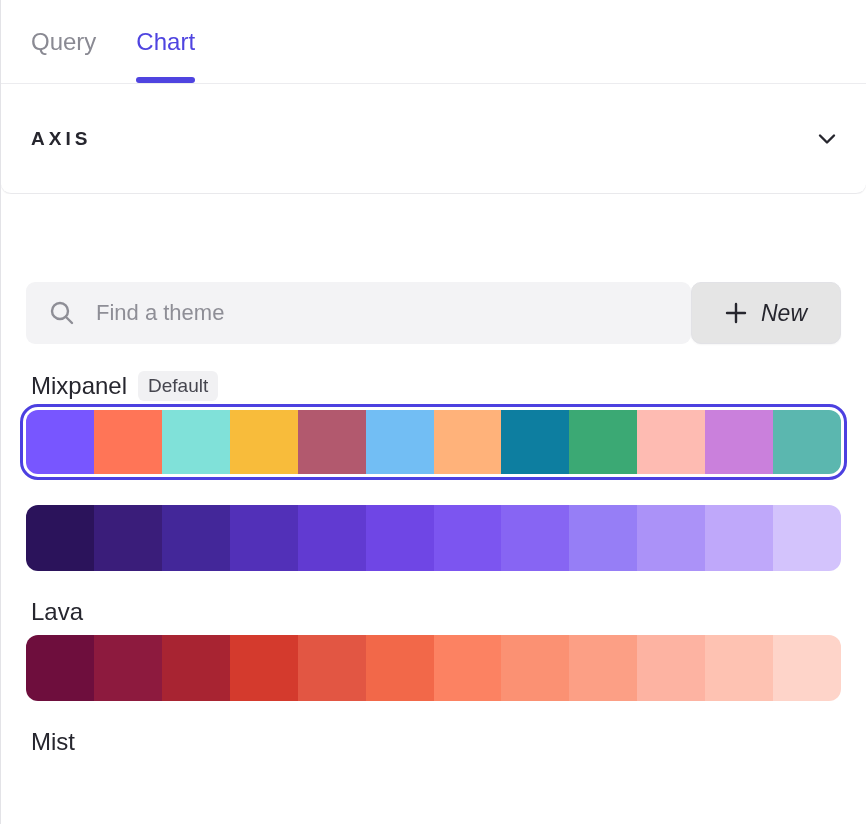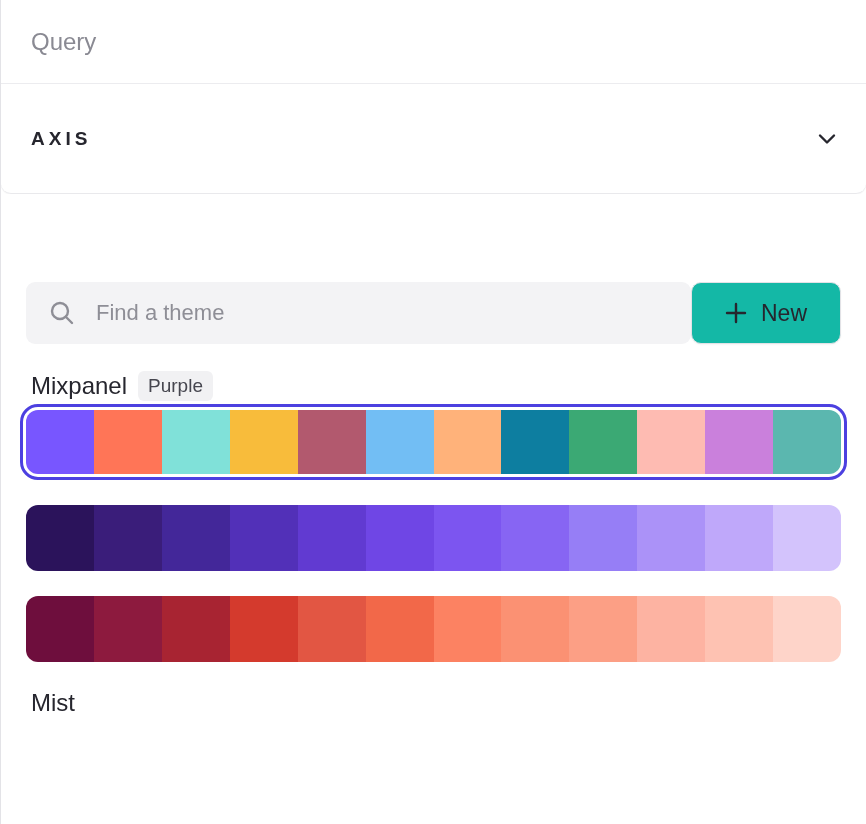--- a/index.html
+++ b/index.html
@@ -54,24 +54,25 @@
     font-family:"Liberation Sans", sans-serif;
     font-size:22px; color:#26262E; padding:0 20px 0 70px;
   }
   .search-box input::placeholder { color:#8E8E96; }
   .search-icon-wrap {
     position:absolute; left:22px; top:50%; transform:translateY(-50%);
     display:flex; pointer-events:none;
   }
   .new-btn {
     width:150px; height:62px; display:flex; align-items:center; justify-content:center;
-    gap:14px; background:#14b8a6; border:1px solid #E2E2E6; border-radius:10px;
+    gap:14px; background:#e5e5e5; border:1px solid #E2E2E6; border-radius:10px;
     box-shadow:0 1px 2px rgba(0,0,0,0.04); cursor:pointer;
     font-size:23px; font-weight:500; color:#26262E;
     font-family:"Liberation Sans", sans-serif;
+    font-style:italic;
   }
 
   
   .theme-row { margin-top:25px; }
   .theme-row:first-child { margin-top:26px; }
   .theme-label-row { display:flex; align-items:center; gap:11px; padding-left:5px; height:32px; }
   .theme-name { font-size:24px; font-weight:500; color:#26262E; }
   .default-badge {
     background:#F1F1F3; color:#46464F; font-size:19px;
     padding:4px 10px; border-radius:6px;
@@ -84,20 +85,21 @@
   .strip-outer.selected .strip { height:64px; }
   .swatch { flex:1; }
 </style>
 </head>
 <body>
 
 <div class="panel">
 
   <div class="tabbar">
     <div class="tab">Query</div>
+    <div class="tab active">Chart</div>
   </div>
 
   <div class="axis-card">
     <span class="section-title">AXIS</span>
     <span>
       <svg class="chev" width="18" height="12" viewBox="0 0 18 12">
         <polyline points="2,2.5 9,9.5 16,2.5" fill="none" stroke="#26262E" stroke-width="2.4" stroke-linecap="round" stroke-linejoin="round"></polyline>
       </svg>
     </span>
   </div>
@@ -123,21 +125,21 @@
           </svg>
         </span>
         <span>New</span>
       </button>
     </div>
 
     <div id="theme-list">
         <div class="theme-row">
           <div class="theme-label-row">
             <span class="theme-name">Mixpanel</span>
-            <span class="default-badge">Purple</span>
+            <span class="default-badge">Default</span>
           </div>
           <div class="strip-outer selected">
             <div class="strip">
               <div class="swatch" style="background: rgb(120, 86, 255);"></div>
               <div class="swatch" style="background: rgb(255, 117, 87);"></div>
               <div class="swatch" style="background: rgb(128, 225, 217);"></div>
               <div class="swatch" style="background: rgb(248, 188, 59);"></div>
               <div class="swatch" style="background: rgb(178, 89, 110);"></div>
               <div class="swatch" style="background: rgb(114, 190, 244);"></div>
               <div class="swatch" style="background: rgb(255, 178, 122);"></div>
@@ -161,20 +163,23 @@
               <div class="swatch" style="background: rgb(124, 85, 240);"></div>
               <div class="swatch" style="background: rgb(135, 101, 243);"></div>
               <div class="swatch" style="background: rgb(150, 126, 246);"></div>
               <div class="swatch" style="background: rgb(171, 146, 248);"></div>
               <div class="swatch" style="background: rgb(191, 168, 250);"></div>
               <div class="swatch" style="background: rgb(211, 195, 252);"></div>
             </div>
           </div>
         </div>
         <div class="theme-row">
+          <div class="theme-label-row">
+            <span class="theme-name">Lava</span>
+          </div>
           <div class="strip-outer">
             <div class="strip">
               <div class="swatch" style="background: rgb(110, 14, 61);"></div>
               <div class="swatch" style="background: rgb(141, 26, 62);"></div>
               <div class="swatch" style="background: rgb(168, 36, 50);"></div>
               <div class="swatch" style="background: rgb(212, 58, 45);"></div>
               <div class="swatch" style="background: rgb(226, 86, 67);"></div>
               <div class="swatch" style="background: rgb(242, 104, 73);"></div>
               <div class="swatch" style="background: rgb(252, 130, 98);"></div>
               <div class="swatch" style="background: rgb(251, 145, 115);"></div>

